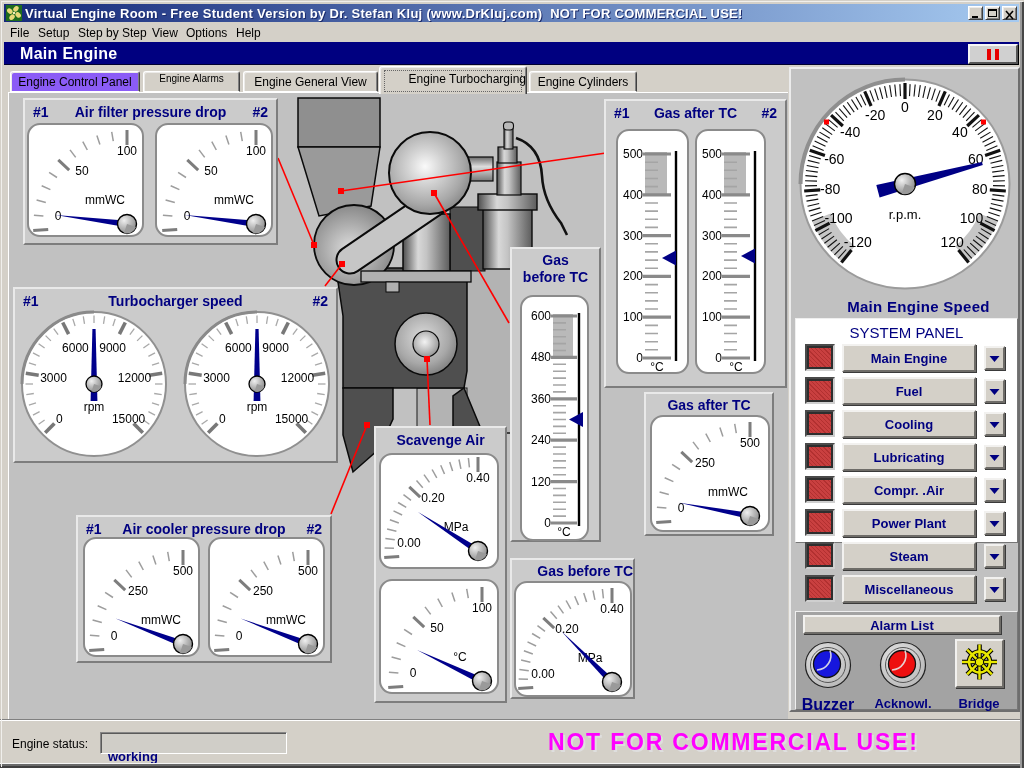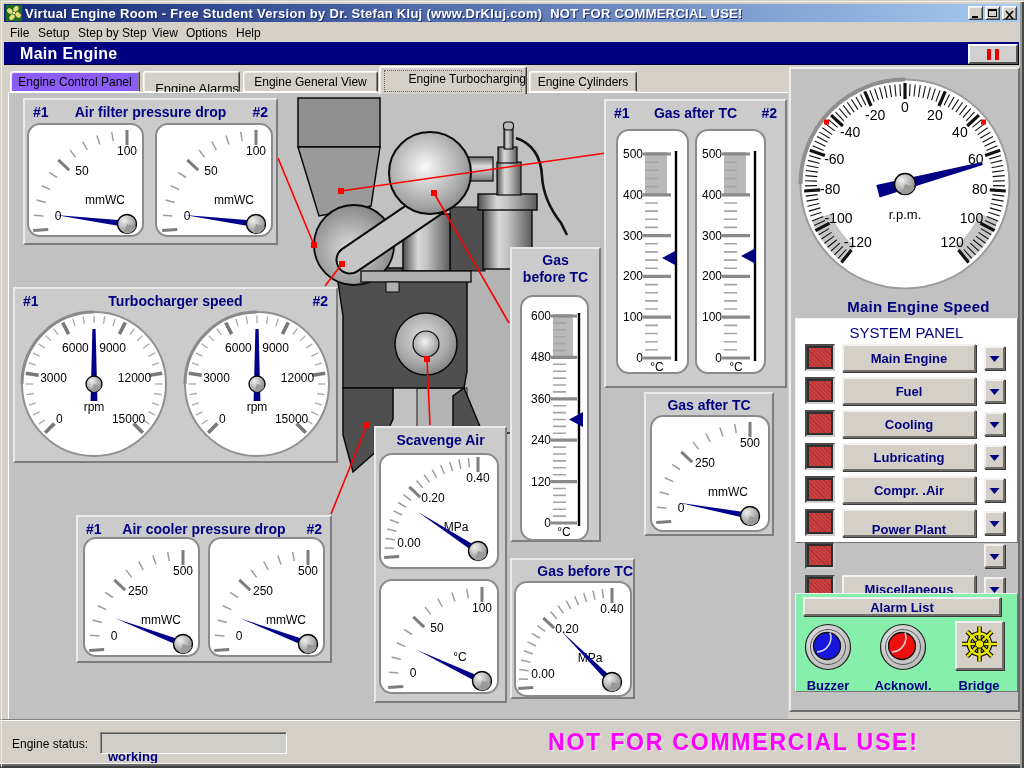--- a/index.html
+++ b/index.html
@@ -39,21 +39,21 @@
 <div class="abs" style="left:4px;top:42px;width:1015px;height:23px;background:#000080;border-bottom:1px solid #000030"></div>
 <div class="abs" style="left:20px;top:45px;font-size:16px;font-weight:bold;color:#fff;letter-spacing:0.3px">Main Engine</div>
 <div class="abs" style="left:968px;top:44px;width:50px;height:20px;background:#d0d0d0;border:2px solid;border-color:#f5f5f5 #555 #555 #f5f5f5;box-shadow:1px 1px 0 #000">
     <div class="abs" style="left:17px;top:3px;width:4px;height:11px;background:#e80000"></div>
     <div class="abs" style="left:25px;top:3px;width:4px;height:11px;background:#e80000"></div>
   </div>
 <div class="abs" style="left:10px;top:71px;width:130px;height:21px;background:#8b5cf6;border:1px solid;border-color:#fff #404040 #fff #fff;border-radius:3px 3px 0 0;box-shadow:inset 1px 1px 0 #ecebe9,inset -1px 0 0 #808080">
     <div style="text-align:center;margin-top:3px;font-size:12px">Engine Control Panel</div>
   </div>
 <div class="abs" style="left:143px;top:71px;width:97px;height:21px;background:#d4d0c8;border:1px solid;border-color:#fff #404040 #fff #fff;border-radius:3px 3px 0 0;box-shadow:inset 1px 1px 0 #ecebe9,inset -1px 0 0 #808080">
-    <div style="text-align:right;margin-top:9px;font-size:13px">Engine Alarms</div>
+    <div style="text-align:center;margin-top:1px;font-size:10px">Engine Alarms</div>
   </div>
 <div class="abs" style="left:243px;top:71px;width:135px;height:21px;background:#d4d0c8;border:1px solid;border-color:#fff #404040 #fff #fff;border-radius:3px 3px 0 0;box-shadow:inset 1px 1px 0 #ecebe9,inset -1px 0 0 #808080">
     <div style="text-align:center;margin-top:3px;font-size:12px">Engine General View</div>
   </div>
 <div class="abs" style="left:379px;top:66px;width:148px;height:28px;background:#d4d0c8;border:1px solid;border-color:#fff #404040 transparent #fff;border-bottom:none;border-radius:3px 3px 0 0;box-shadow:inset 1px 1px 0 #ecebe9,inset -1px 0 0 #808080;z-index:5">
     <div class="abs" style="left:4px;top:3px;right:4px;bottom:2px;border:1px dotted #666"></div>
     <div style="text-align:right;margin-top:5px;font-size:12px">Engine Turbocharging</div>
   </div>
 <div class="abs" style="left:529px;top:71px;width:108px;height:21px;background:#d4d0c8;border:1px solid;border-color:#fff #404040 #fff #fff;border-radius:3px 3px 0 0;box-shadow:inset 1px 1px 0 #ecebe9,inset -1px 0 0 #808080">
     <div style="text-align:center;margin-top:3px;font-size:12px">Engine Cylinders</div>
@@ -786,35 +786,36 @@
       <div class="btn3d navy" style="left:46px;top:124px;width:134px;height:28px;text-align:center;font-weight:bold;font-size:13px;padding-top:5px">Lubricating</div>
       <div class="btn3d" style="left:188px;top:126px;width:21px;height:24px"><svg width="17" height="20">
           <polygon points="3.5,8 13.5,8 8.5,14" fill="#000080"></polygon>
         </svg></div>
       <div class="abs" style="left:9px;top:157px;width:30px;height:27px;background:#c94040 repeating-linear-gradient(45deg,#c94040 0 2px,#b23030 2px 3px);border:2px solid;border-color:#4a4a4a #cfcfcf #cfcfcf #4a4a4a;box-shadow:inset 0 0 0 2px #2e2e2e"></div>
       <div class="btn3d navy" style="left:46px;top:157px;width:134px;height:28px;text-align:center;font-weight:bold;font-size:13px;padding-top:5px">Compr. .Air</div>
       <div class="btn3d" style="left:188px;top:159px;width:21px;height:24px"><svg width="17" height="20">
           <polygon points="3.5,8 13.5,8 8.5,14" fill="#000080"></polygon>
         </svg></div>
       <div class="abs" style="left:9px;top:190px;width:30px;height:27px;background:#c94040 repeating-linear-gradient(45deg,#c94040 0 2px,#b23030 2px 3px);border:2px solid;border-color:#4a4a4a #cfcfcf #cfcfcf #4a4a4a;box-shadow:inset 0 0 0 2px #2e2e2e"></div>
-      <div class="btn3d navy" style="left:46px;top:190px;width:134px;height:28px;text-align:center;font-weight:bold;font-size:13px;padding-top:11px">Power Plant</div>
+      <div class="btn3d navy" style="left:46px;top:190px;width:134px;height:28px;text-align:center;font-weight:bold;font-size:13px;padding-top:5px">Power Plant</div>
       <div class="btn3d" style="left:188px;top:192px;width:21px;height:24px"><svg width="17" height="20">
           <polygon points="3.5,8 13.5,8 8.5,14" fill="#000080"></polygon>
         </svg></div>
       <div class="abs" style="left:9px;top:223px;width:30px;height:27px;background:#c94040 repeating-linear-gradient(45deg,#c94040 0 2px,#b23030 2px 3px);border:2px solid;border-color:#4a4a4a #cfcfcf #cfcfcf #4a4a4a;box-shadow:inset 0 0 0 2px #2e2e2e"></div>
+      <div class="btn3d navy" style="left:46px;top:223px;width:134px;height:28px;text-align:center;font-weight:bold;font-size:13px;padding-top:5px">Steam</div>
       <div class="btn3d" style="left:188px;top:225px;width:21px;height:24px"><svg width="17" height="20">
           <polygon points="3.5,8 13.5,8 8.5,14" fill="#000080"></polygon>
         </svg></div>
       <div class="abs" style="left:9px;top:256px;width:30px;height:27px;background:#c94040 repeating-linear-gradient(45deg,#c94040 0 2px,#b23030 2px 3px);border:2px solid;border-color:#4a4a4a #cfcfcf #cfcfcf #4a4a4a;box-shadow:inset 0 0 0 2px #2e2e2e"></div>
       <div class="btn3d navy" style="left:46px;top:256px;width:134px;height:28px;text-align:center;font-weight:bold;font-size:13px;padding-top:5px">Miscellaneous</div>
       <div class="btn3d" style="left:188px;top:258px;width:21px;height:24px"><svg width="17" height="20">
           <polygon points="3.5,8 13.5,8 8.5,14" fill="#000080"></polygon>
         </svg></div>
     </div>
-    <div class="abs" style="left:4px;top:524px;width:223px;height:99px;background:#86efac;border:1px solid;border-color:#efefef #777 #777 #efefef">
+    <div class="abs" style="left:4px;top:542px;width:223px;height:99px;background:#a3a3a3;border:1px solid;border-color:#efefef #777 #777 #efefef">
       <div class="btn3d navy" style="left:7px;top:3px;width:198px;height:19px;text-align:center;font-weight:bold;font-size:13px;padding-top:1px">Alarm List</div>
       <svg class="abs" style="left:8px;top:29px" width="48" height="48" viewBox="0 0 48 48">
         <defs>
           <radialGradient id="rbbz" cx="38%" cy="35%" r="75%">
             <stop offset="0" stop-color="#e8e8e8"></stop>
             <stop offset="1" stop-color="#b5b5b5"></stop>
           </radialGradient>
         </defs>
         <circle cx="24" cy="24" r="22.5" fill="url(#rbbz)" stroke="#222" stroke-width="1.2"></circle>
         <circle cx="24" cy="24" r="17.5" fill="none" stroke="#555" stroke-width="1"></circle>
@@ -856,21 +857,21 @@
             <line x1="20.5" y1="23.0" x2="20.5" y2="36.5"></line>
             <line x1="17.67157287525381" y1="21.82842712474619" x2="8.12563132923542" y2="31.374368670764582"></line>
             <line x1="16.5" y1="19.0" x2="3.0" y2="19.000000000000004"></line>
             <line x1="17.67157287525381" y1="16.17157287525381" x2="8.125631329235416" y2="6.62563132923542"></line>
             <line x1="20.5" y1="15.0" x2="20.499999999999996" y2="1.5"></line>
             <line x1="23.328427124746188" y1="16.17157287525381" x2="32.87436867076458" y2="6.625631329235416"></line>
           </g>
 </g>
 <circle cx="20.5" cy="19" r="4.2" fill="#e8e800" stroke="#000" stroke-width="1"></circle>
 </svg>
-      <div class="abs navy" style="left:2px;top:84px;width:60px;text-align:center;font-weight:bold;font-size:13px">Buzzer</div>
+      <div class="abs navy" style="left:2px;top:84px;width:60px;text-align:center;font-weight:bold;font-size:16px">Buzzer</div>
       <div class="abs navy" style="left:73px;top:84px;width:68px;text-align:center;font-weight:bold;font-size:13px">Acknowl.</div>
       <div class="abs navy" style="left:152px;top:84px;width:62px;text-align:center;font-weight:bold;font-size:13px">Bridge</div>
     </div>
   </div>
 <div class="abs" style="left:0;top:719px;width:1024px;height:1px;background:#808080"></div>
 <div class="abs" style="left:0;top:720px;width:1024px;height:1px;background:#fff"></div>
 <div class="abs" style="left:12px;top:737px;font-size:12px;color:#000">Engine status:</div>
 <div class="abs" style="left:100px;top:732px;width:187px;height:22px;background:#d0cec8;border:1px solid;border-color:#868686 #fff #fff #868686;box-shadow:inset 1px 1px 0 #5a5a5a">
     <div class="navy" style="font-weight:bold;font-size:13px;margin:16px 0 0 7px">working</div>
   </div>

